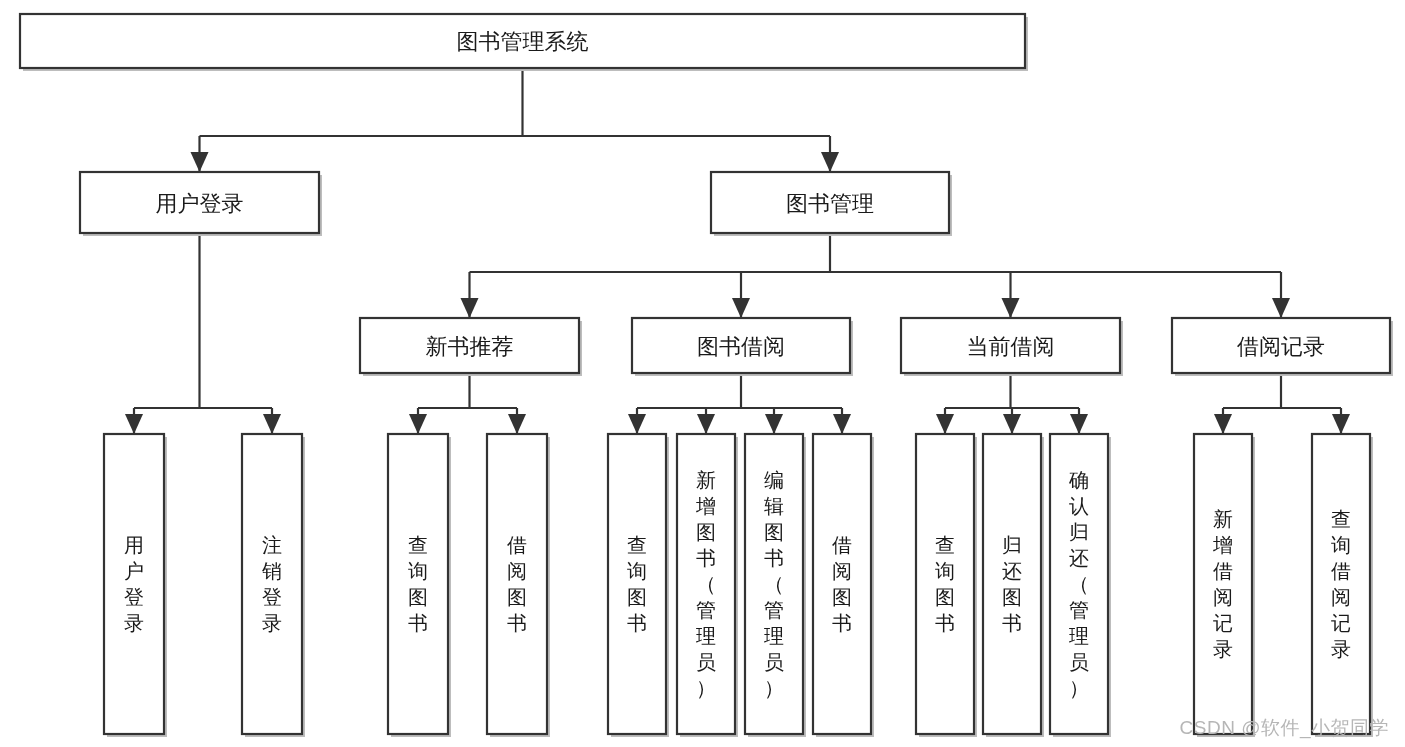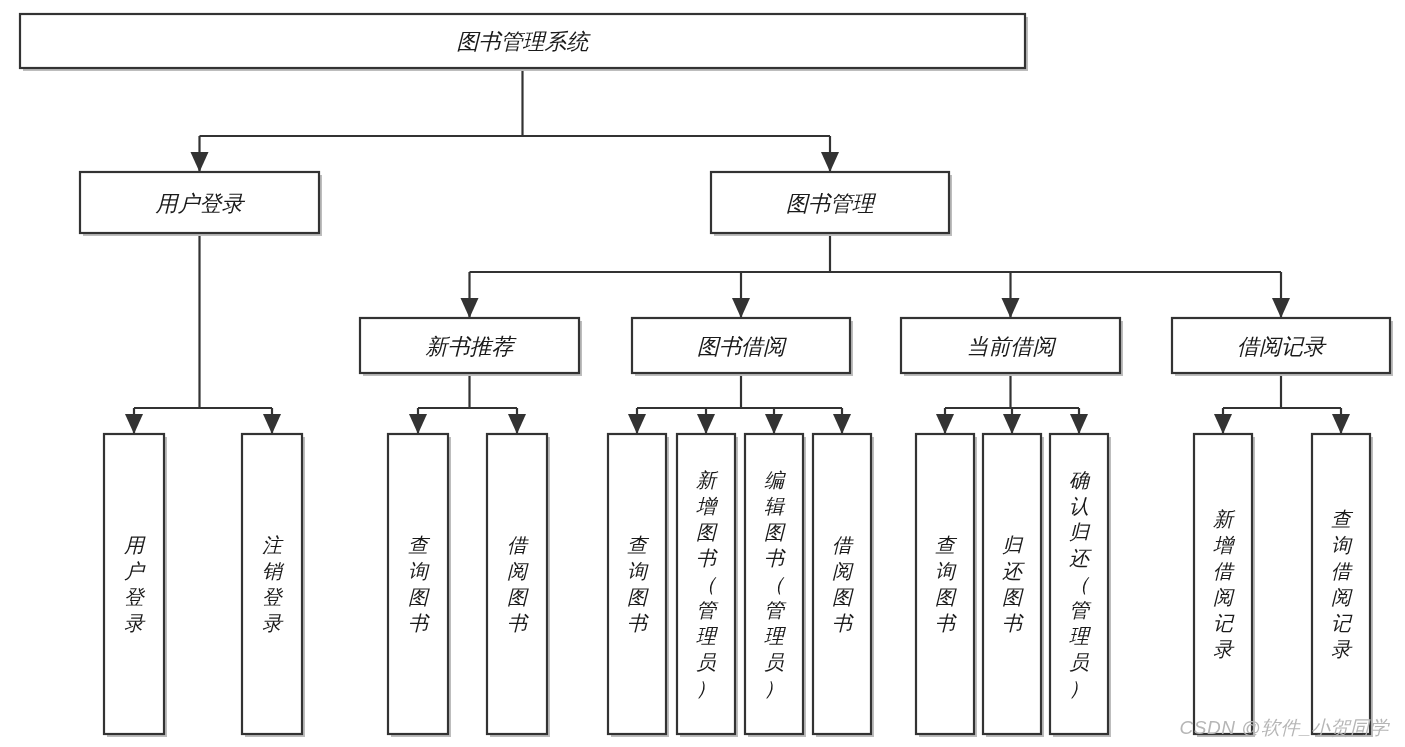--- a/index.html
+++ b/index.html
@@ -12,21 +12,20 @@
     width: 1405px;
     height: 747px;
     font-family: "Liberation Sans", "DejaVu Sans", sans-serif;
     overflow: hidden;
     position: relative;
   }
   #diagram-root {
     position: relative;
     width: 1405px;
     height: 747px;
-    font-style: italic;
   }
   svg#tree-svg {
     position: absolute;
     left: 0;
     top: 0;
     width: 1405px;
     height: 747px;
     display: block;
   }
   .node-box {

